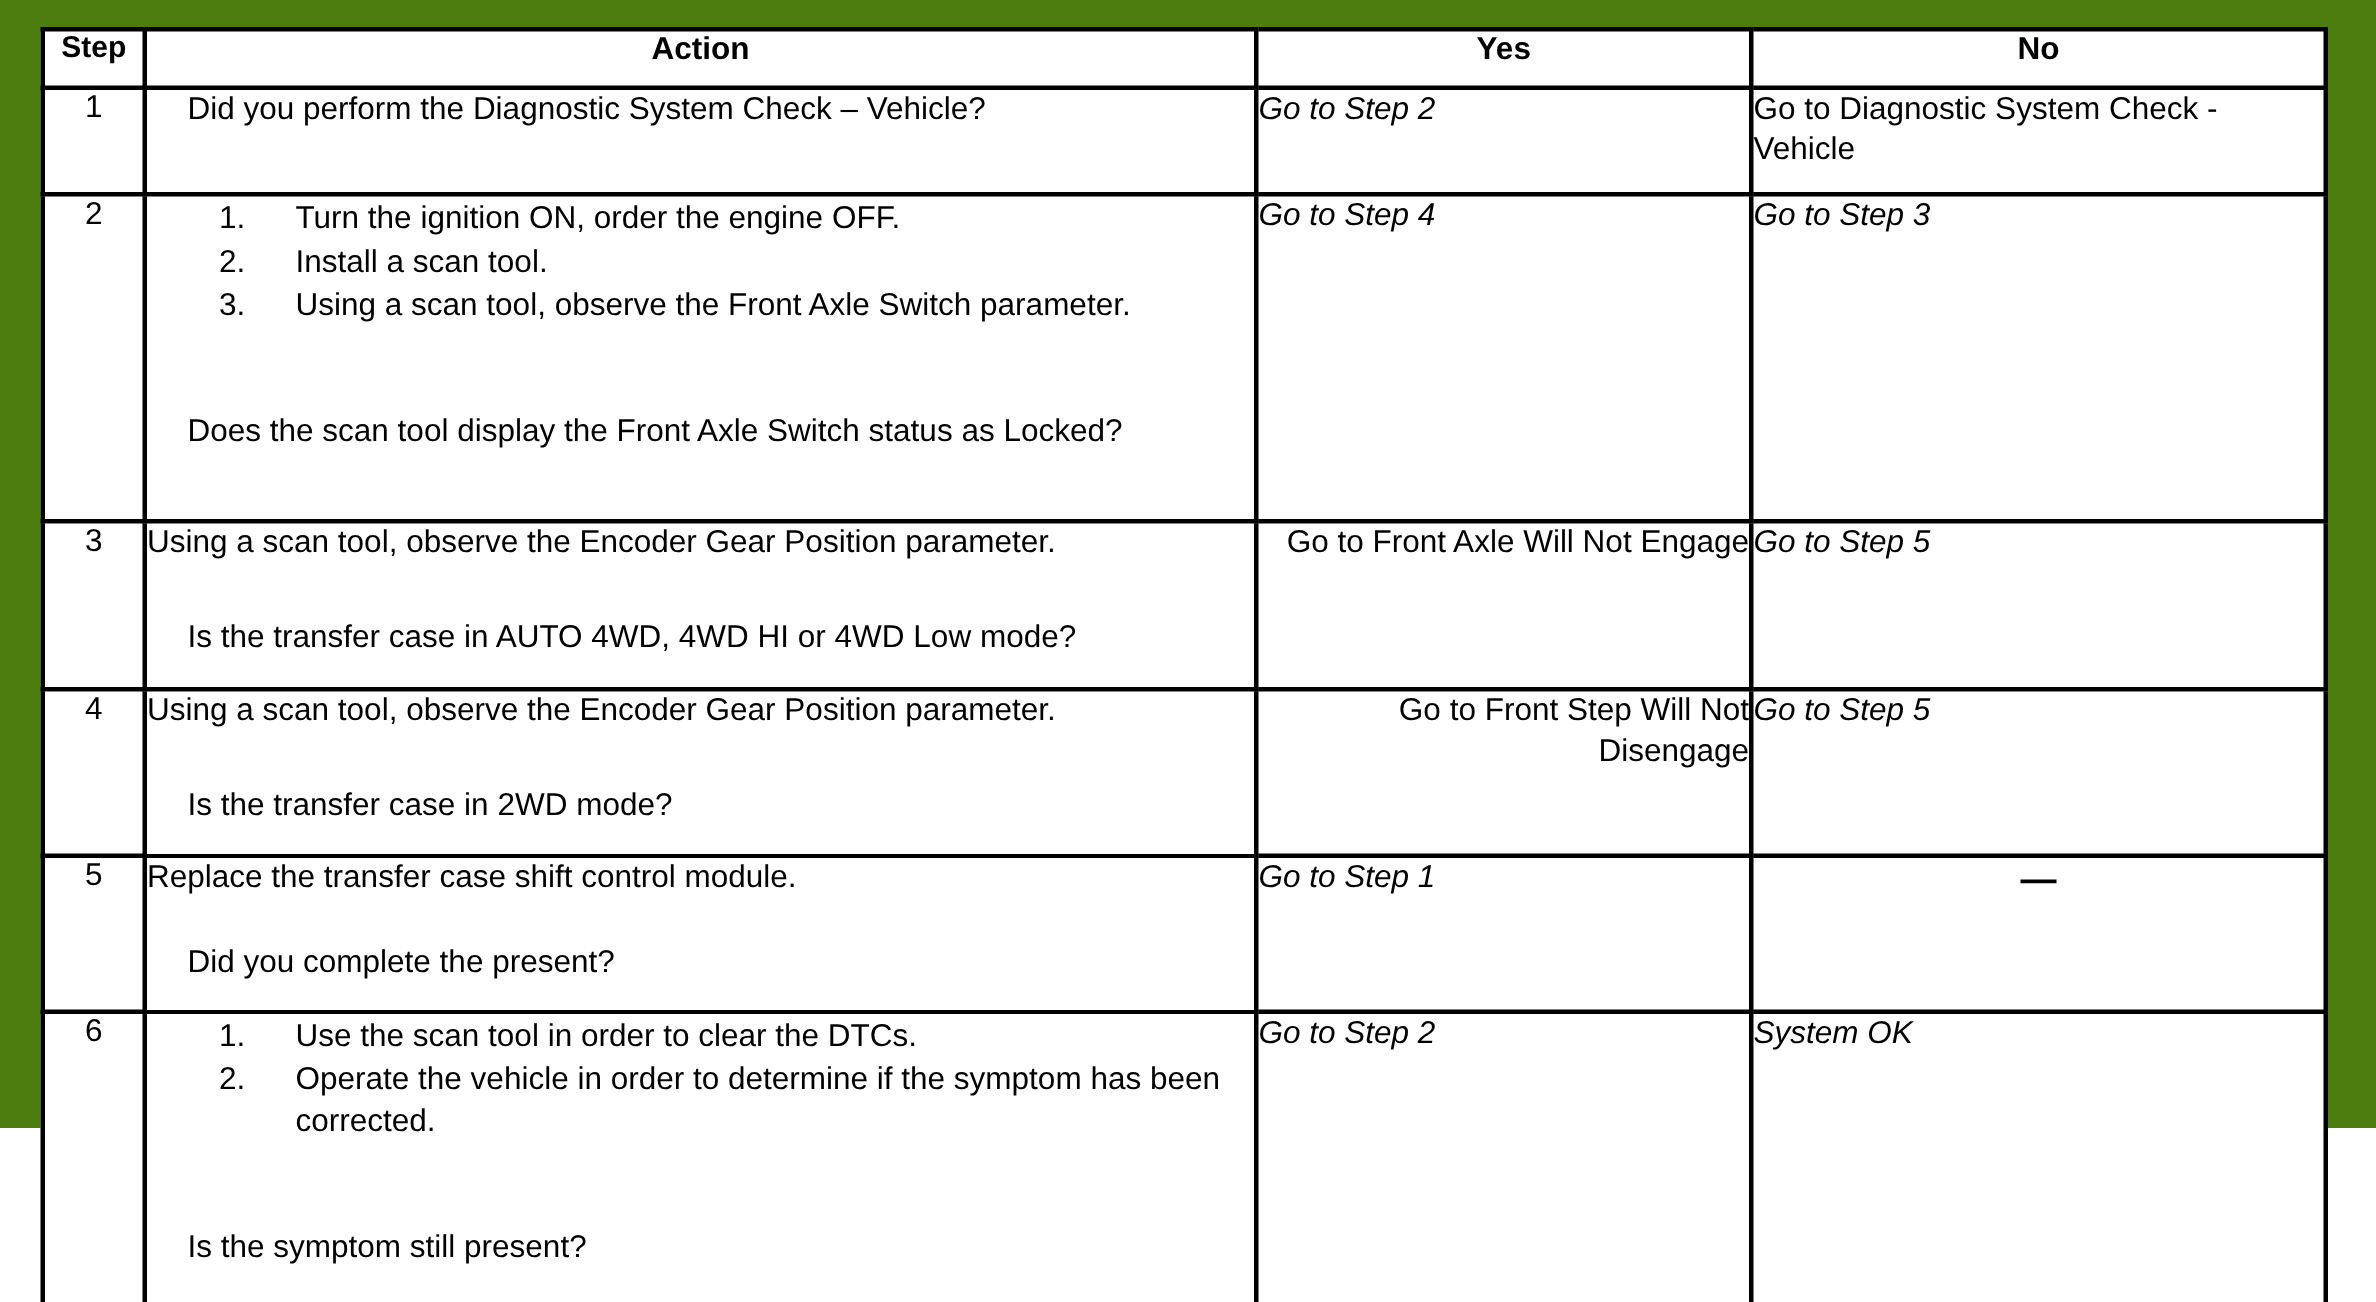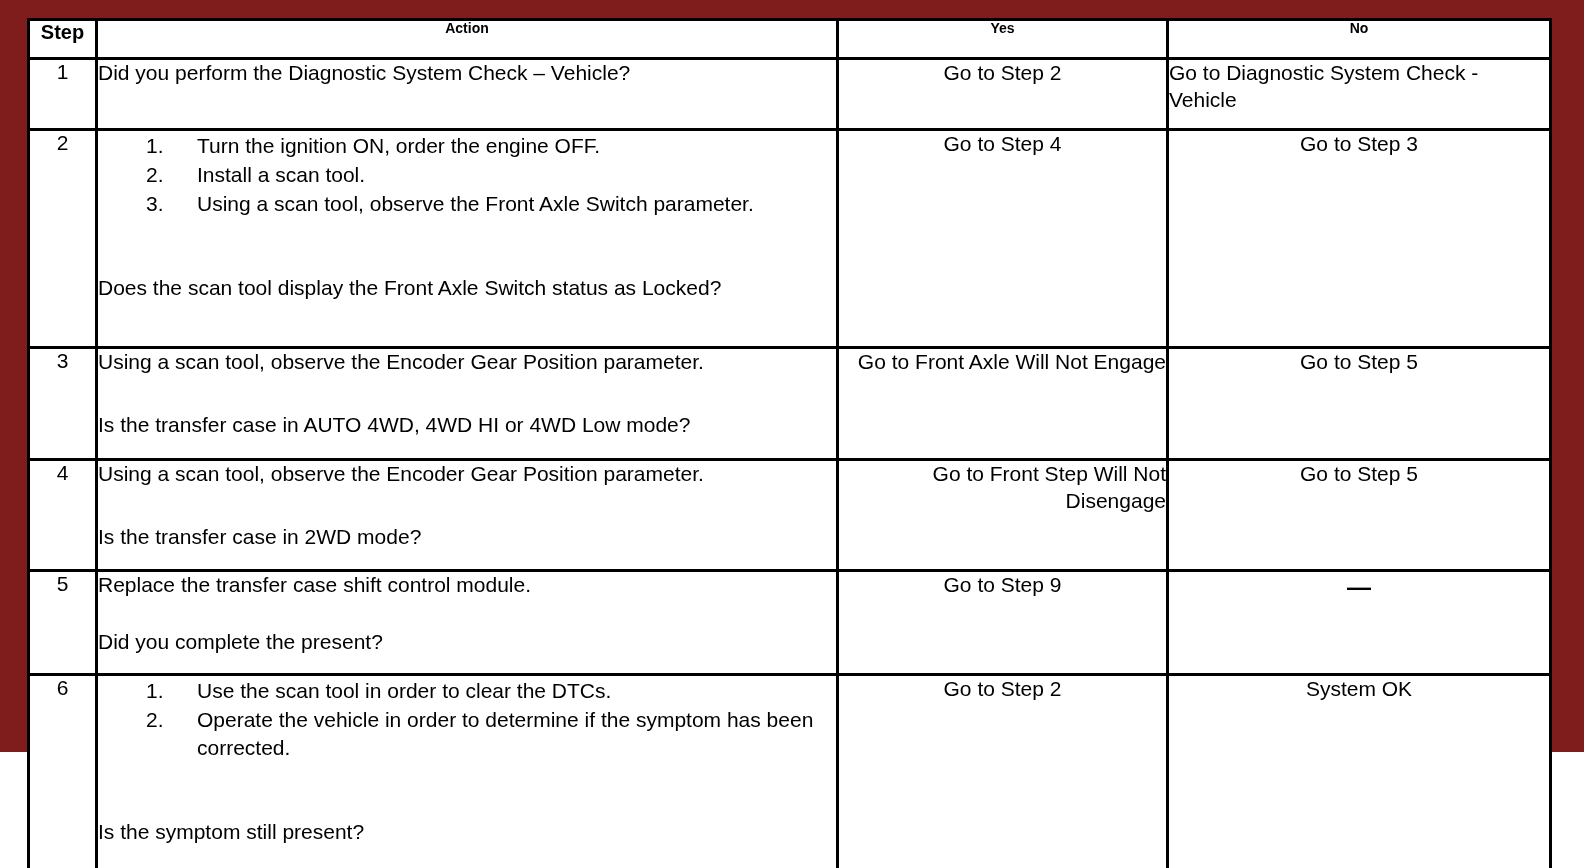--- a/index.html
+++ b/index.html
@@ -13,21 +13,21 @@
     height: 868px;
     font-family: "Liberation Sans", sans-serif;
     color: #000000;
     overflow: hidden;
   }
 
   .page {
     position: relative;
     width: 1584px;
     height: 752px;
-    background: #7f1d1d;
+    background: #4d7c0f;
   }
 
   table.diag {
     position: absolute;
     left: 27px;
     top: 18px;
     width: 1522px;
     border-collapse: collapse;
     table-layout: fixed;
     background: #ffffff;
@@ -42,21 +42,21 @@
 
   
   col.c-step  { width: 68px; }
   col.c-act   { width: 741px; }
   col.c-yes   { width: 330px; }
   col.c-no    { width: 383px; }
 
   
   thead th {
     height: 36px;
-    font-size: 14px;
+    font-size: 21px;
     font-weight: bold;
     text-align: center;
     vertical-align: middle;
     line-height: 1.1;
     padding: 2px 0 4px 0;
   }
   thead th.h-step { font-size: 20px; }
 
   
   td.step-cell {
@@ -96,31 +96,32 @@
   }
   ol.steps-list > li > .num {
     position: absolute;
     left: 48px;
     top: 0;
     width: 30px;
     text-align: left;
   }
   .action-tail {
     display: block;
+    margin-left: 27px;
   }
   .spacer-gap { display: block; }
 
   
   td.ans-cell {
     font-size: 21px;
     line-height: 1.28;
     vertical-align: bottom;
     padding: 6px 6px 8px 6px;
   }
-  td.ans-center { text-align: center; }
+  td.ans-center { text-align: left; font-style: italic; }
   td.ans-left   { text-align: right; padding-left: 5px; }
   td.ans-top {
     vertical-align: top;
     text-align: left;
     padding-top: 5px;
     padding-left: 5px;
     margin-top: 36px;
   }
   td.ans-middle {
     vertical-align: middle;
@@ -230,21 +231,21 @@
 
       <tr class="r5">
         <td class="step-cell">5</td>
         <td class="action-cell">
           <div class="action-inner">
             <span class="action-lead">Replace the transfer case shift control module.</span>
             <div class="spacer-gap" style="height:30px"></div>
             <span class="action-tail">Did you complete the present?</span>
           </div>
         </td>
-        <td class="ans-cell ans-center">Go to Step 9</td>
+        <td class="ans-cell ans-center">Go to Step 1</td>
         <td class="ans-cell ans-middle">
           <span class="dash">—</span>
         </td>
       </tr>
 
       <tr class="r6">
         <td class="step-cell">6</td>
         <td class="action-cell">
           <div class="action-inner">
             <ol class="steps-list">

